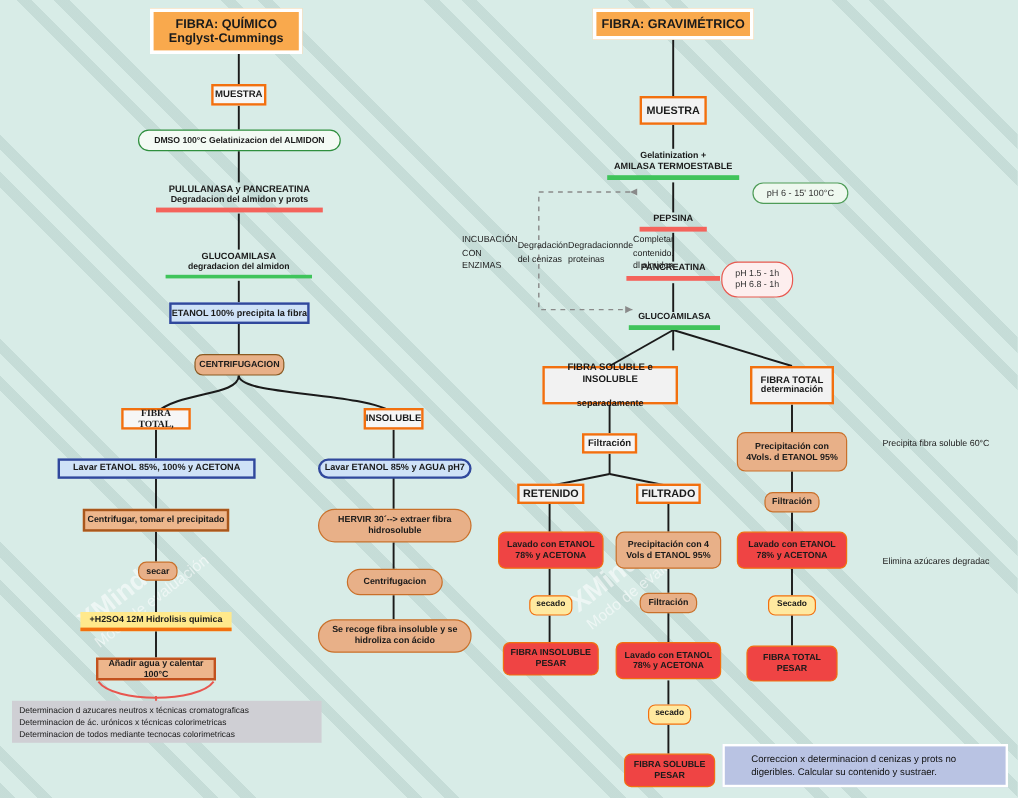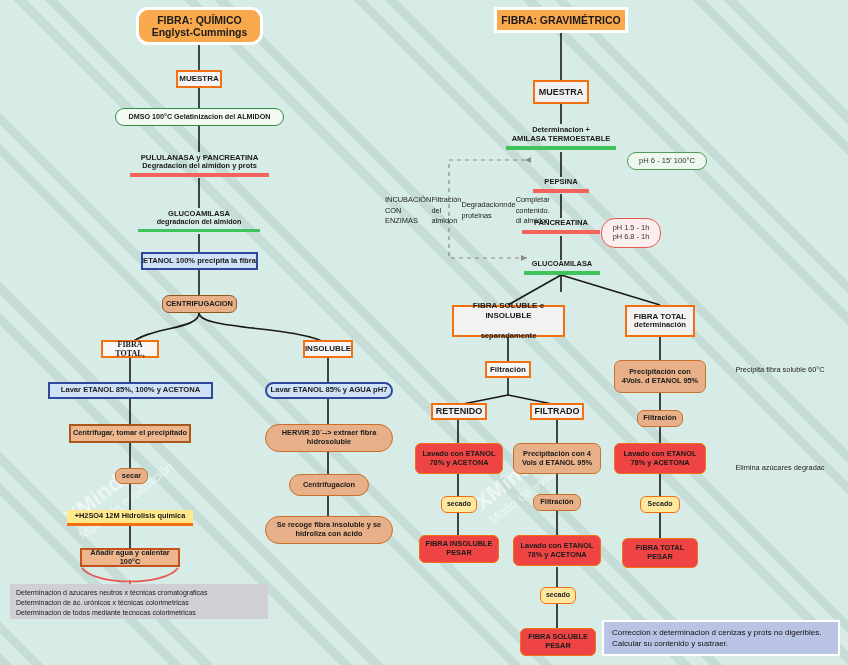--- a/index.html
+++ b/index.html
@@ -44,21 +44,21 @@
   .v-tanbox{background:#edb68c;border:2px solid #a9571c;font-size:7.4px;}
   .v-tanround{background:#e8b088;border:1.6px solid #c9702a;border-radius:7px;font-size:7.4px;}
   .v-tanpill{background:#e8b088;border:1.6px solid #c9702a;border-radius:16px;font-size:7.4px;}
   .v-yellowbox{background:#ef4444;border:1.8px solid #f2700f;border-radius:6px;font-size:7.4px;}
   .v-yellowsm{background:#ffe9a0;border:1.8px solid #f2700f;border-radius:6px;font-size:7px;}
   .v-yellowline{background:#ffe98c;border-bottom:3px solid #f2700f;border-top:none;border-left:none;border-right:none;font-size:7.4px;}
   .v-centr{background:#e8b088;border:1.6px solid #8a5a22;border-radius:7px;font-size:7.4px;}
   .v-graybox{background:#cfcfd4;font-size:7px;font-weight:normal;color:#1a1a1a;text-align:left;
              justify-content:flex-start;padding:4px 6px;line-height:1.45;}
   .v-lavbox{background:#b9c3e3;border:2px solid #ffffff;font-size:8px;font-weight:normal;color:#111;
-            text-align:left;justify-content:flex-start;padding:5px 8px;line-height:1.4;}
+            text-align:left;justify-content:flex-start;padding:5px 22px;line-height:1.4;}
   
   .v-underline{background:transparent;font-size:7.6px;flex-direction:column;}
   .v-underline .rule{width:100%;height:3.5px;margin-top:2px;}
   .rule-red{background:#f4635b;}
   .rule-green{background:#3fc45b;}
   .v-plain{background:transparent;font-size:7.4px;font-weight:normal;color:#222;
            text-align:left;justify-content:flex-start;line-height:1.45;}
   .v-annot{background:transparent;font-size:7.4px;font-weight:normal;color:#222;flex-direction:column;gap:47px;}
   .v-annot .rule{width:100%;height:2.5px;margin-top:3px;background:#e0701a;}
 </style>
@@ -131,21 +131,21 @@
     <path d="M660,513 L660,538"></path>
   </g>
 
   <g stroke="#8a8a8a" stroke-width="1.2" fill="none" stroke-dasharray="4,4">
     <path d="M525,160 L449,160 L449,258 L527,258"></path>
   </g>
   <polygon points="527,258 521,255 521,261" fill="#8a8a8a"></polygon>
   <polygon points="525,160 531,157 531,163" fill="#8a8a8a"></polygon>
 </svg>
 
-<div class="node v-titlebox" style="left:136px;top:7px;width:127px;height:38px;border-radius:12px;">FIBRA: QUÍMICO Englyst-Cummings</div>
+<div class="node v-titlebox" style="left:125px;top:7px;width:127px;height:38px;">FIBRA: QUÍMICO Englyst-Cummings</div>
 
 <div class="node v-orangebox" style="left:176px;top:70px;width:46px;height:18px;">MUESTRA</div>
 
 <div class="node v-greenpill" style="left:115px;top:108px;width:169px;height:18px;">DMSO 100°C Gelatinizacion del ALMIDON</div>
 
 <div class="node v-underline" style="left:130px;top:152px;width:139px;height:26px;">
   <div style="font-size:7.8px;">PULULANASA y PANCREATINA</div>
   <div style="font-size:7.4px;">Degradacion del almidon y prots</div>
   <div class="rule rule-red"></div>
 </div>
@@ -181,21 +181,21 @@
   <div>Determinacion d azucares neutros x técnicas cromatograficas</div>
   <div>Determinacion de ác. urónicos x técnicas colorimetricas</div>
   <div>Determinacion de todos mediante tecnocas colorimetricas</div>
 </div>
 
 <div class="node v-titlebox" style="left:494px;top:7px;width:134px;height:26px;">FIBRA: GRAVIMÉTRICO</div>
 
 <div class="node v-orangebox-lg" style="left:533px;top:80px;width:56px;height:24px;">MUESTRA</div>
 
 <div class="node v-underline" style="left:506px;top:124px;width:110px;height:28px;">
-  <div style="font-size:7.4px;">Determinacion +</div>
+  <div style="font-size:7.4px;">Gelatinization +</div>
   <div style="font-size:7.6px;">AMILASA TERMOESTABLE</div>
   <div class="rule rule-green"></div>
 </div>
 
 <div class="node v-greenpill2" style="left:627px;top:152px;width:80px;height:18px;">pH 6 - 15' 100°C</div>
 
 <div class="node v-underline" style="left:533px;top:177px;width:56px;height:17px;">
   <div style="font-size:7.6px;">PEPSINA</div>
   <div class="rule rule-red"></div>
 </div>
@@ -210,21 +210,21 @@
   <div>pH 6.8 - 1h</div>
 </div>
 
 <div class="node v-underline" style="left:524px;top:260px;width:76px;height:15px;">
   <div style="font-size:7.4px;">GLUCOAMILASA</div>
   <div class="rule rule-green"></div>
 </div>
 
 <div class="node v-plain" style="left:385px;top:184px;width:140px;height:54px;flex-direction:row;align-items:center;justify-content:flex-start;">
   <div>INCUBACIÓN CON ENZIMAS</div>
-  <div>Filtración del almidon</div>
+  <div>Degradación del cenizas</div>
   <div>Degradacionnde proteinas</div>
   <div>Completar contenido. dl almidon</div>
 </div>
 
 <div class="node v-orangebox-lg" style="left:452px;top:305px;width:113px;height:32px;flex-direction:column;gap:12px;">
   <div style="font-size:8px;">FIBRA SOLUBLE e INSOLUBLE</div>
   <div style="font-size:7.6px;">separadamente</div>
 </div>
 
 <div class="node v-orangebox-lg" style="left:625px;top:305px;width:70px;height:32px;flex-direction:column;">

